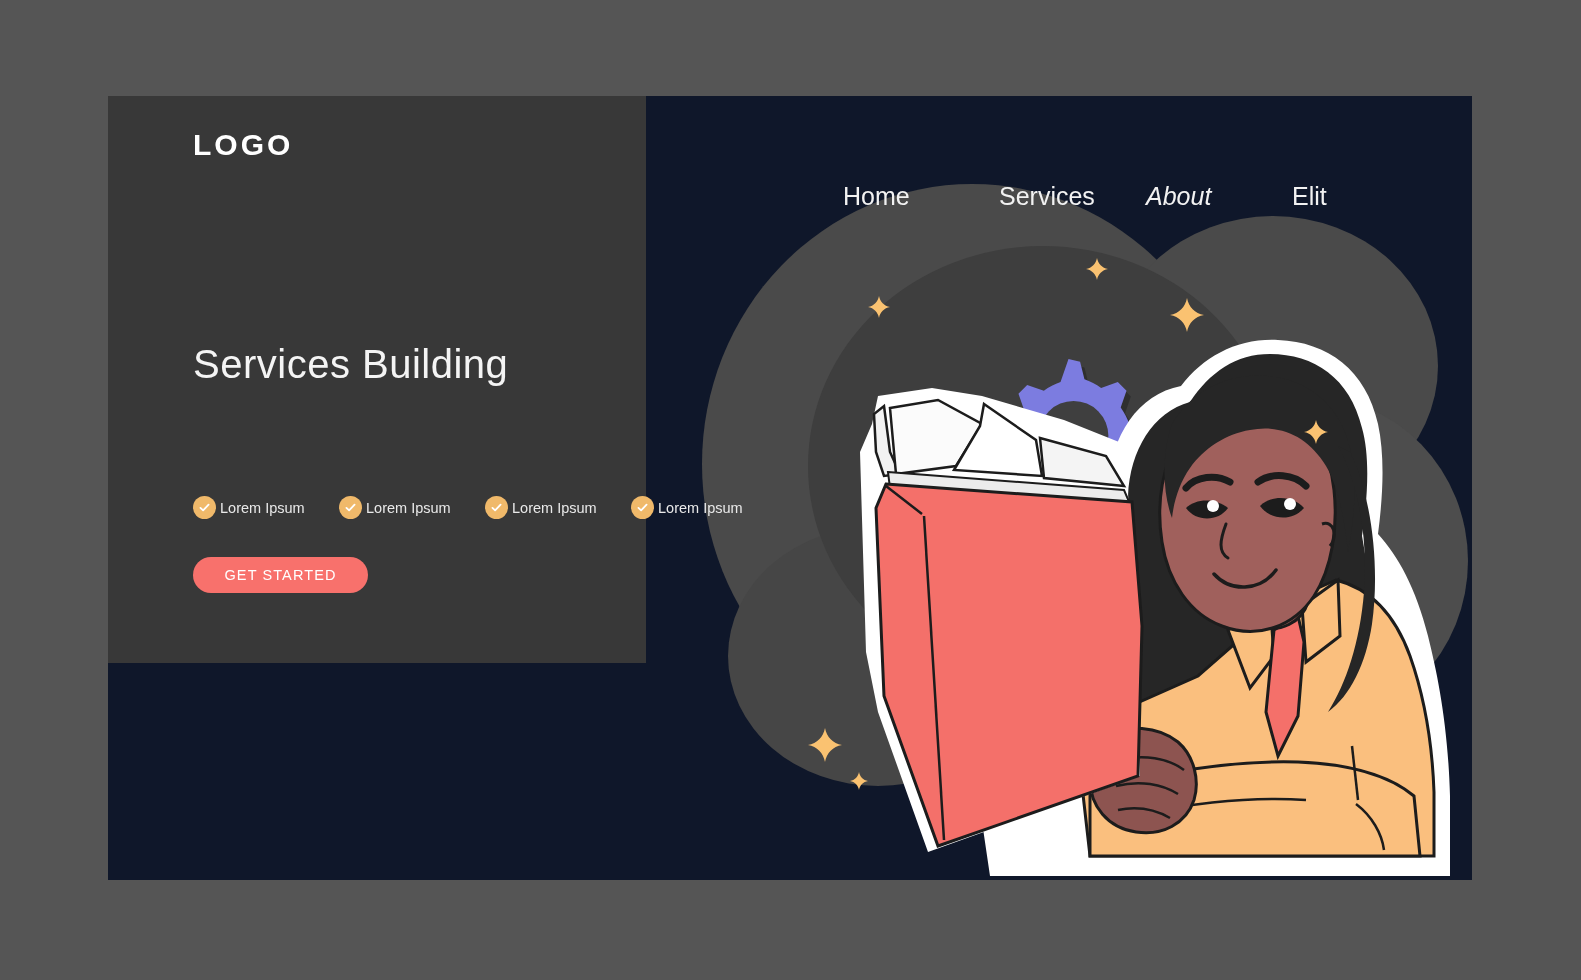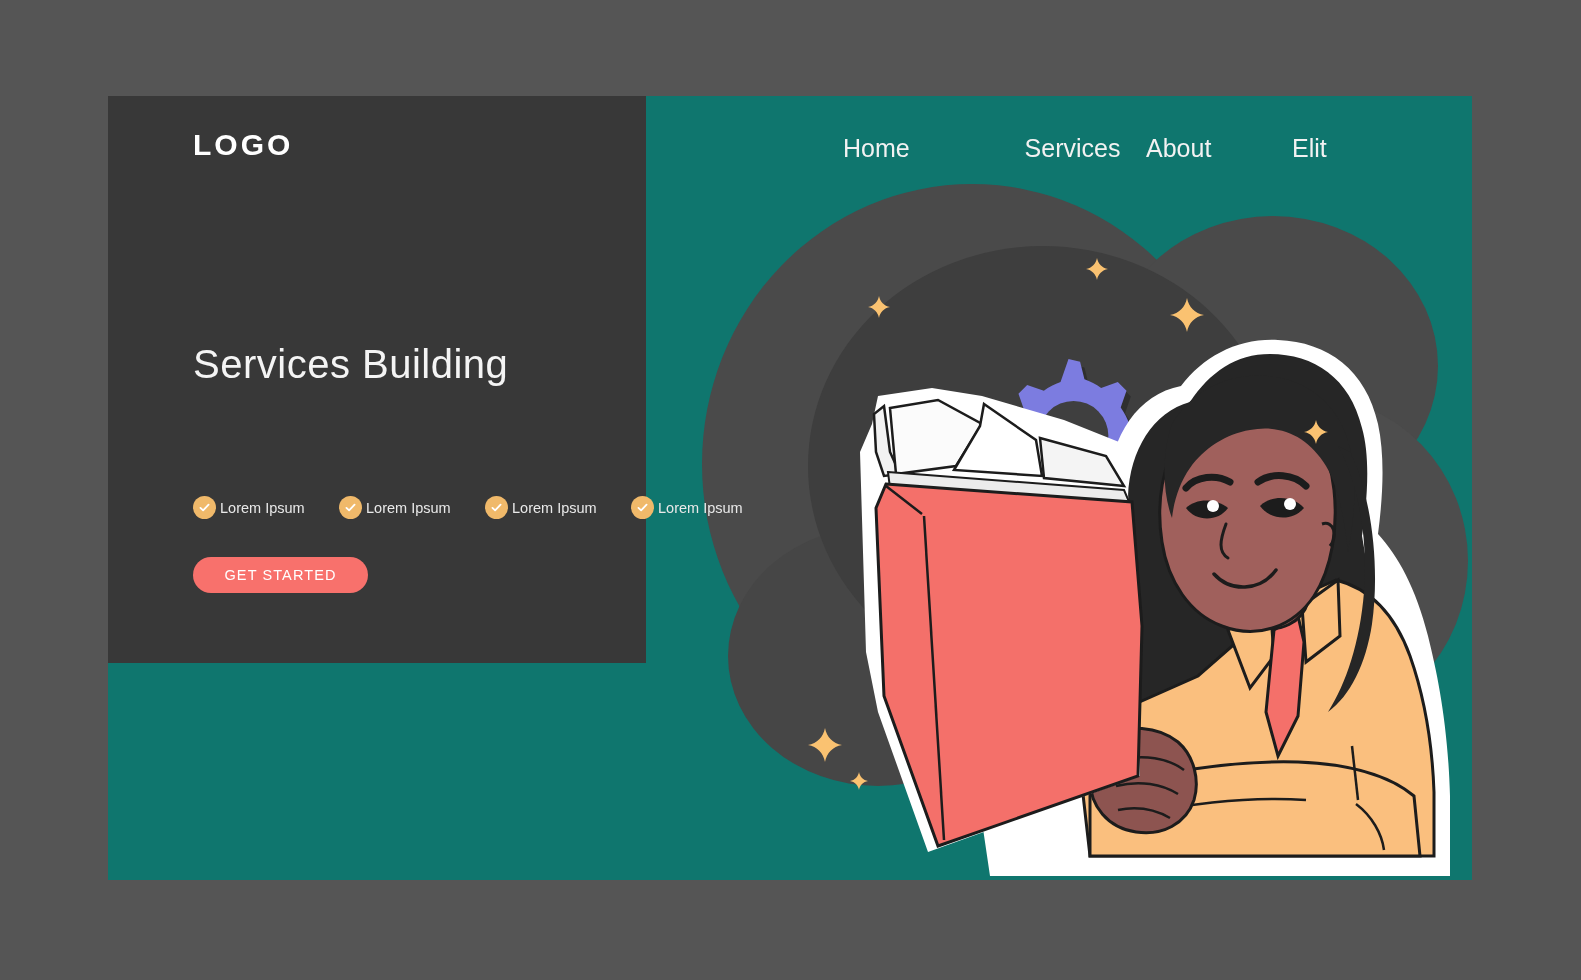--- a/index.html
+++ b/index.html
@@ -15,21 +15,21 @@
     position:relative;
     width:1581px; height:980px;
     background:#555555;
   }
 
   
   #hero-card {
     position:absolute;
     left:108px; top:96px;
     width:1364px; height:784px;
-    background:#0f766e;
+    background:#0f172a;
     overflow:hidden;
   }
 
   
   .left-panel {
     position:absolute;
     left:0; top:0;
     width:538px; height:567px;
     background:#383838;
     z-index:3;
@@ -59,24 +59,25 @@
   #nav {
     position:absolute; left:735px; top:38px;
     display:flex; gap:0;
   }
   .nav-item {
     color:#f2f2f2;
     font-size:25px;
     font-weight:400;
     cursor:pointer;
     text-align:left;
+    margin-top:48px;
   }
   .nav-item:nth-child(1){ width:156px; }
-  .nav-item:nth-child(2){ width:147px;text-align:center; }
-  .nav-item:nth-child(3){ width:146px; }
+  .nav-item:nth-child(2){ width:147px; }
+  .nav-item:nth-child(3){ width:146px;font-style:italic; }
   .nav-item:nth-child(4){ width:100px; }
 
   
   #hero-text { position:absolute; left:85px; top:246px; z-index:12; width:430px; }
   #hero-title {
     color:#f4f4f4;
     font-size:40px;
     font-weight:400;
     letter-spacing:0.5px;
     line-height:1.1;

